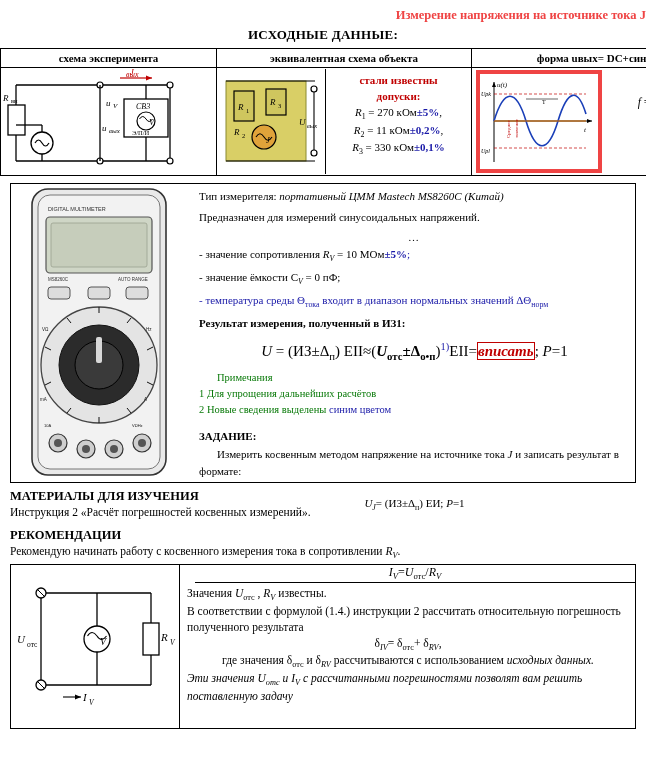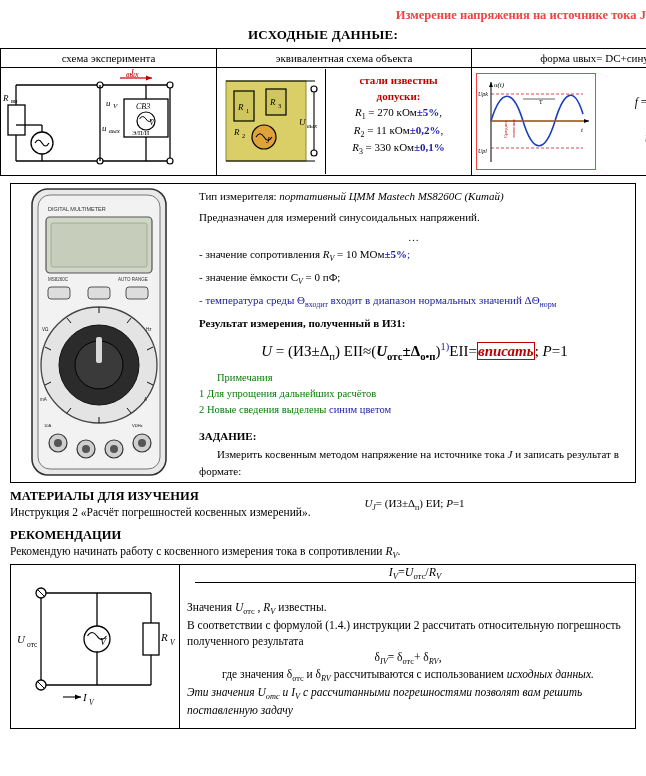--- a/index.html
+++ b/index.html
@@ -33,21 +33,21 @@
     border-collapse:collapse;
     width:626px;
     margin:5px auto 0 auto;
     table-layout:fixed;
   }
   table.top td,table.top th{
     border:1.5px solid #000;
     vertical-align:middle;
   }
   table.top th{
-    font-weight:normal;
+    font-weight:bold;
     font-size:11px;
     padding:3px 16px;
     text-align:center;
   }
   .cellbody{height:105px;position:relative;}
 
   
   .sch1{position:relative;width:100%;height:105px;background:#fff;}
   .sch1 svg{position:absolute;left:0;top:0;}
 
@@ -59,21 +59,21 @@
     text-align:center;
     line-height:1.45;
     padding:4px 2px;
     font-size:11px;
   }
   .tol b{color:#1a1aa8;}
   .red{color:#c00000;font-weight:bold;}
   .blue{color:#1a1aa8;}
 
   .waveWrap{display:flex;align-items:center;height:105px;}
-  .waveBox{width:118px;height:95px;margin-left:4px;border:1px solid #ef4444;position:relative;background:#fff;}
+  .waveBox{width:118px;height:95px;margin-left:4px;border:4px solid #ef4444;position:relative;background:#fff;}
   .freqBox{flex:1;text-align:center;font-size:11.5px;line-height:2.2;}
 
   
   .mainbox{
     width:626px;margin:7px auto 0 auto;
     border:1.5px solid #000;
     position:relative;
     height:300px;
     box-sizing:border-box;
   }
@@ -319,21 +319,21 @@
 
     <div class="txtCol">
       <p>
         <span>Тип измерителя:</span>
         <i>портативный ЦММ Mastech MS8260C (Китай)</i>
       </p>
       <p>Предназначен для измерений синусоидальных напряжений.</p>
       <div class="dots">…</div>
       <p>- значение сопротивления <i>R</i><sub><i>V</i></sub> = 10 МОм<b class="blue">±5%</b><span class="blue">;</span></p>
       <p>- значение ёмкости С<sub><i>V</i></sub> = 0 пФ;</p>
-      <p class="blue">- температура среды Θ<sub>входит</sub> входит в диапазон нормальных значений ΔΘ<sub>норм</sub></p>
+      <p class="blue">- температура среды Θ<sub>тока</sub> входит в диапазон нормальных значений ΔΘ<sub>норм</sub></p>
       <p style="font-weight:bold">Результат измерения, полученный в ИЗ1:</p>
 
       <div class="formula">
         <i>U</i> = (ИЗ±Δ<sub>п</sub>) ЕII≈(<b><i>U</i><sub>отс</sub>±Δ<sub>о•п</sub></b>)<sup class="blue">1)</sup>ЕII=<span class="boxed">вписать</span>; <i>P</i>=1
       </div>
 
       <div class="notes">
         <div style="margin-left:18px">Примечания</div>
         <div>1 Для упрощения дальнейших расчётов</div>
         <div>2 Новые сведения выделены <span class="blue">синим цветом</span></div>
@@ -384,21 +384,21 @@
         <polygon points="70,132 64,129.5 64,134.5" fill="#000"></polygon>
         <text x="72" y="136" font-size="11" font-style="italic" font-family="Liberation Serif, serif">I</text>
         <text x="78" y="140" font-size="7.5" font-style="italic" font-family="Liberation Serif, serif">V</text>
       </svg>
     </div>
 
     <div class="bb-top">
       <i>I<sub>V</sub></i>=<i>U</i><sub>отс</sub>/<i>R<sub>V</sub></i>
     </div>
 
-    <div class="bb-right" style="top:33px">
+    <div class="bb-right" style="top:19px">
       <div>Значения <i>U</i><sub>отс</sub> , <i>R<sub>V</sub></i> известны.</div>
       <div>В соответствии с формулой (1.4.) инструкции 2 рассчитать относительную погрешность полученного результата</div>
       <div class="ctr">δ<sub><i>IV</i></sub>= δ<sub>отс</sub>+ δ<sub><i>RV</i></sub>,</div>
       <div class="ctr">где значения  δ<sub>отс</sub> и δ<sub><i>RV</i></sub> рассчитываются с использованием <span class="ital">исходных данных.</span></div>
       <div class="ital">Эти значения <i>U</i><sub>отс</sub> и <i>I<sub>V</sub></i> с рассчитанными погрешностями позволят вам решить поставленную задачу</div>
     </div>
   </div>
 
 </div>
 

